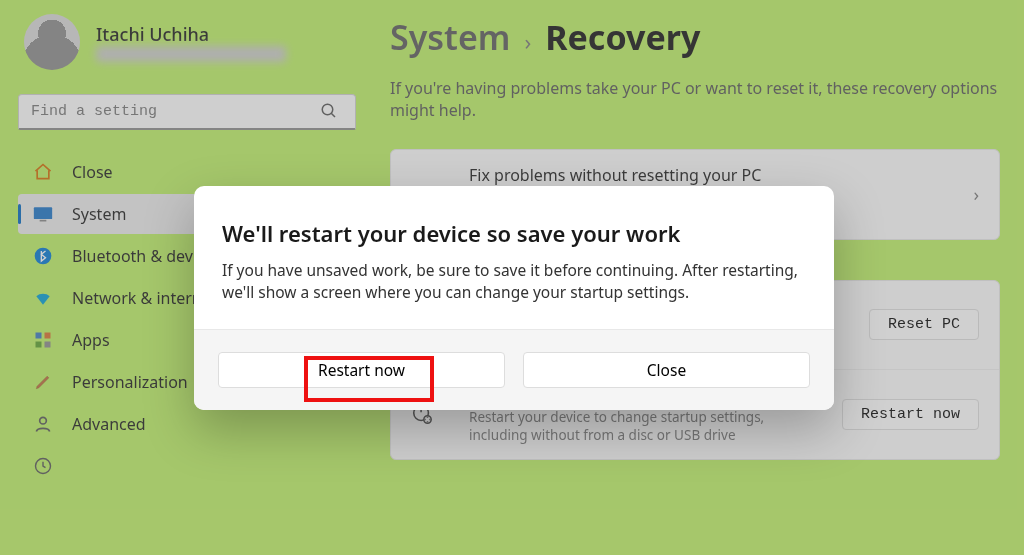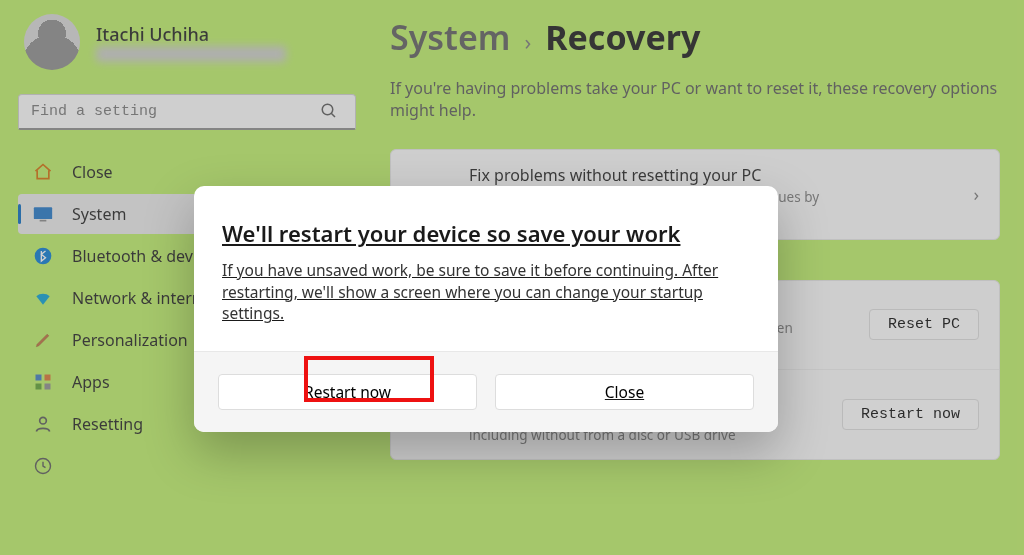--- a/index.html
+++ b/index.html
@@ -114,27 +114,26 @@
   .row .act .btn {
     background: #fff; border: 1px solid #ddd; border-radius: 4px;
     font-size: 15px; padding: 6px 18px; white-space: nowrap; font-family: Liberation Mono, monospace;
   }
   .row .chevr { color: #777; font-size: 18px; padding-left: 8px; }
 
   
   .modal {
     position: absolute;
     left: 194px; top: 186px;
-    width: 584px;
+    width: 640px;
     background: #fff;
     border-radius: 10px;
     box-shadow: 0 20px 50px rgba(0,0,0,0.25);
     z-index: 20;
     overflow: hidden;
-    text-decoration: underline;
   }
   .modal-body { padding: 32px 28px 26px 28px; }
   .modal-body h2 { font-size: 22px; font-weight: 600; margin-bottom: 12px; }
   .modal-body p { font-size: 15.5px; color: #333; line-height: 1.4; }
   .modal-foot {
     background: #f5f5f5;
     border-top: 1px solid #e8e8e8;
     padding: 22px 24px;
     display: flex; gap: 18px;
   }
@@ -208,45 +207,45 @@
       <div class="nav-item">
         <span class="ic">
             <svg width="20" height="20" viewBox="0 0 24 24" fill="#009fd4">
               <path d="M12 20l8-10c-4-4-12-4-16 0z"></path>
             </svg>
           </span>
         <span>Network &amp; internet</span>
       </div>
       <div class="nav-item">
         <span class="ic">
-            <svg width="20" height="20" viewBox="0 0 24 24" fill="none">
-              <path d="M4 20l3-1 12-12-2-2L5 17z" fill="#c06a3a" stroke="#8a4a20" stroke-width="0.5"></path>
-            </svg>
-          </span>
-        <span>Personalization</span>
-      </div>
-      <div class="nav-item">
-        <span class="ic">
             <svg width="18" height="18" viewBox="0 0 24 24">
               <rect x="2" y="2" width="8" height="8" fill="#3a7abd"></rect>
               <rect x="14" y="2" width="8" height="8" fill="#d96f2b"></rect>
               <rect x="2" y="14" width="8" height="8" fill="#5aa02c"></rect>
               <rect x="14" y="14" width="8" height="8" fill="#8a8a8a"></rect>
             </svg>
           </span>
         <span>Apps</span>
       </div>
       <div class="nav-item">
         <span class="ic">
+            <svg width="20" height="20" viewBox="0 0 24 24" fill="none">
+              <path d="M4 20l3-1 12-12-2-2L5 17z" fill="#c06a3a" stroke="#8a4a20" stroke-width="0.5"></path>
+            </svg>
+          </span>
+        <span>Personalization</span>
+      </div>
+      <div class="nav-item">
+        <span class="ic">
             <svg width="20" height="20" viewBox="0 0 24 24" fill="none" stroke="#555" stroke-width="2">
               <circle cx="12" cy="8" r="4"></circle>
               <path d="M4 21c1-5 15-5 16 0"></path>
             </svg>
           </span>
-        <span>Resetting</span>
+        <span>Advanced</span>
       </div>
       <div class="nav-item">
         <span class="ic">
             <svg width="20" height="20" viewBox="0 0 24 24" fill="none" stroke="#555" stroke-width="1.7">
               <circle cx="12" cy="12" r="9"></circle>
               <path d="M12 7v5l3 2"></path>
             </svg>
           </span>
       </div>
     </div>

